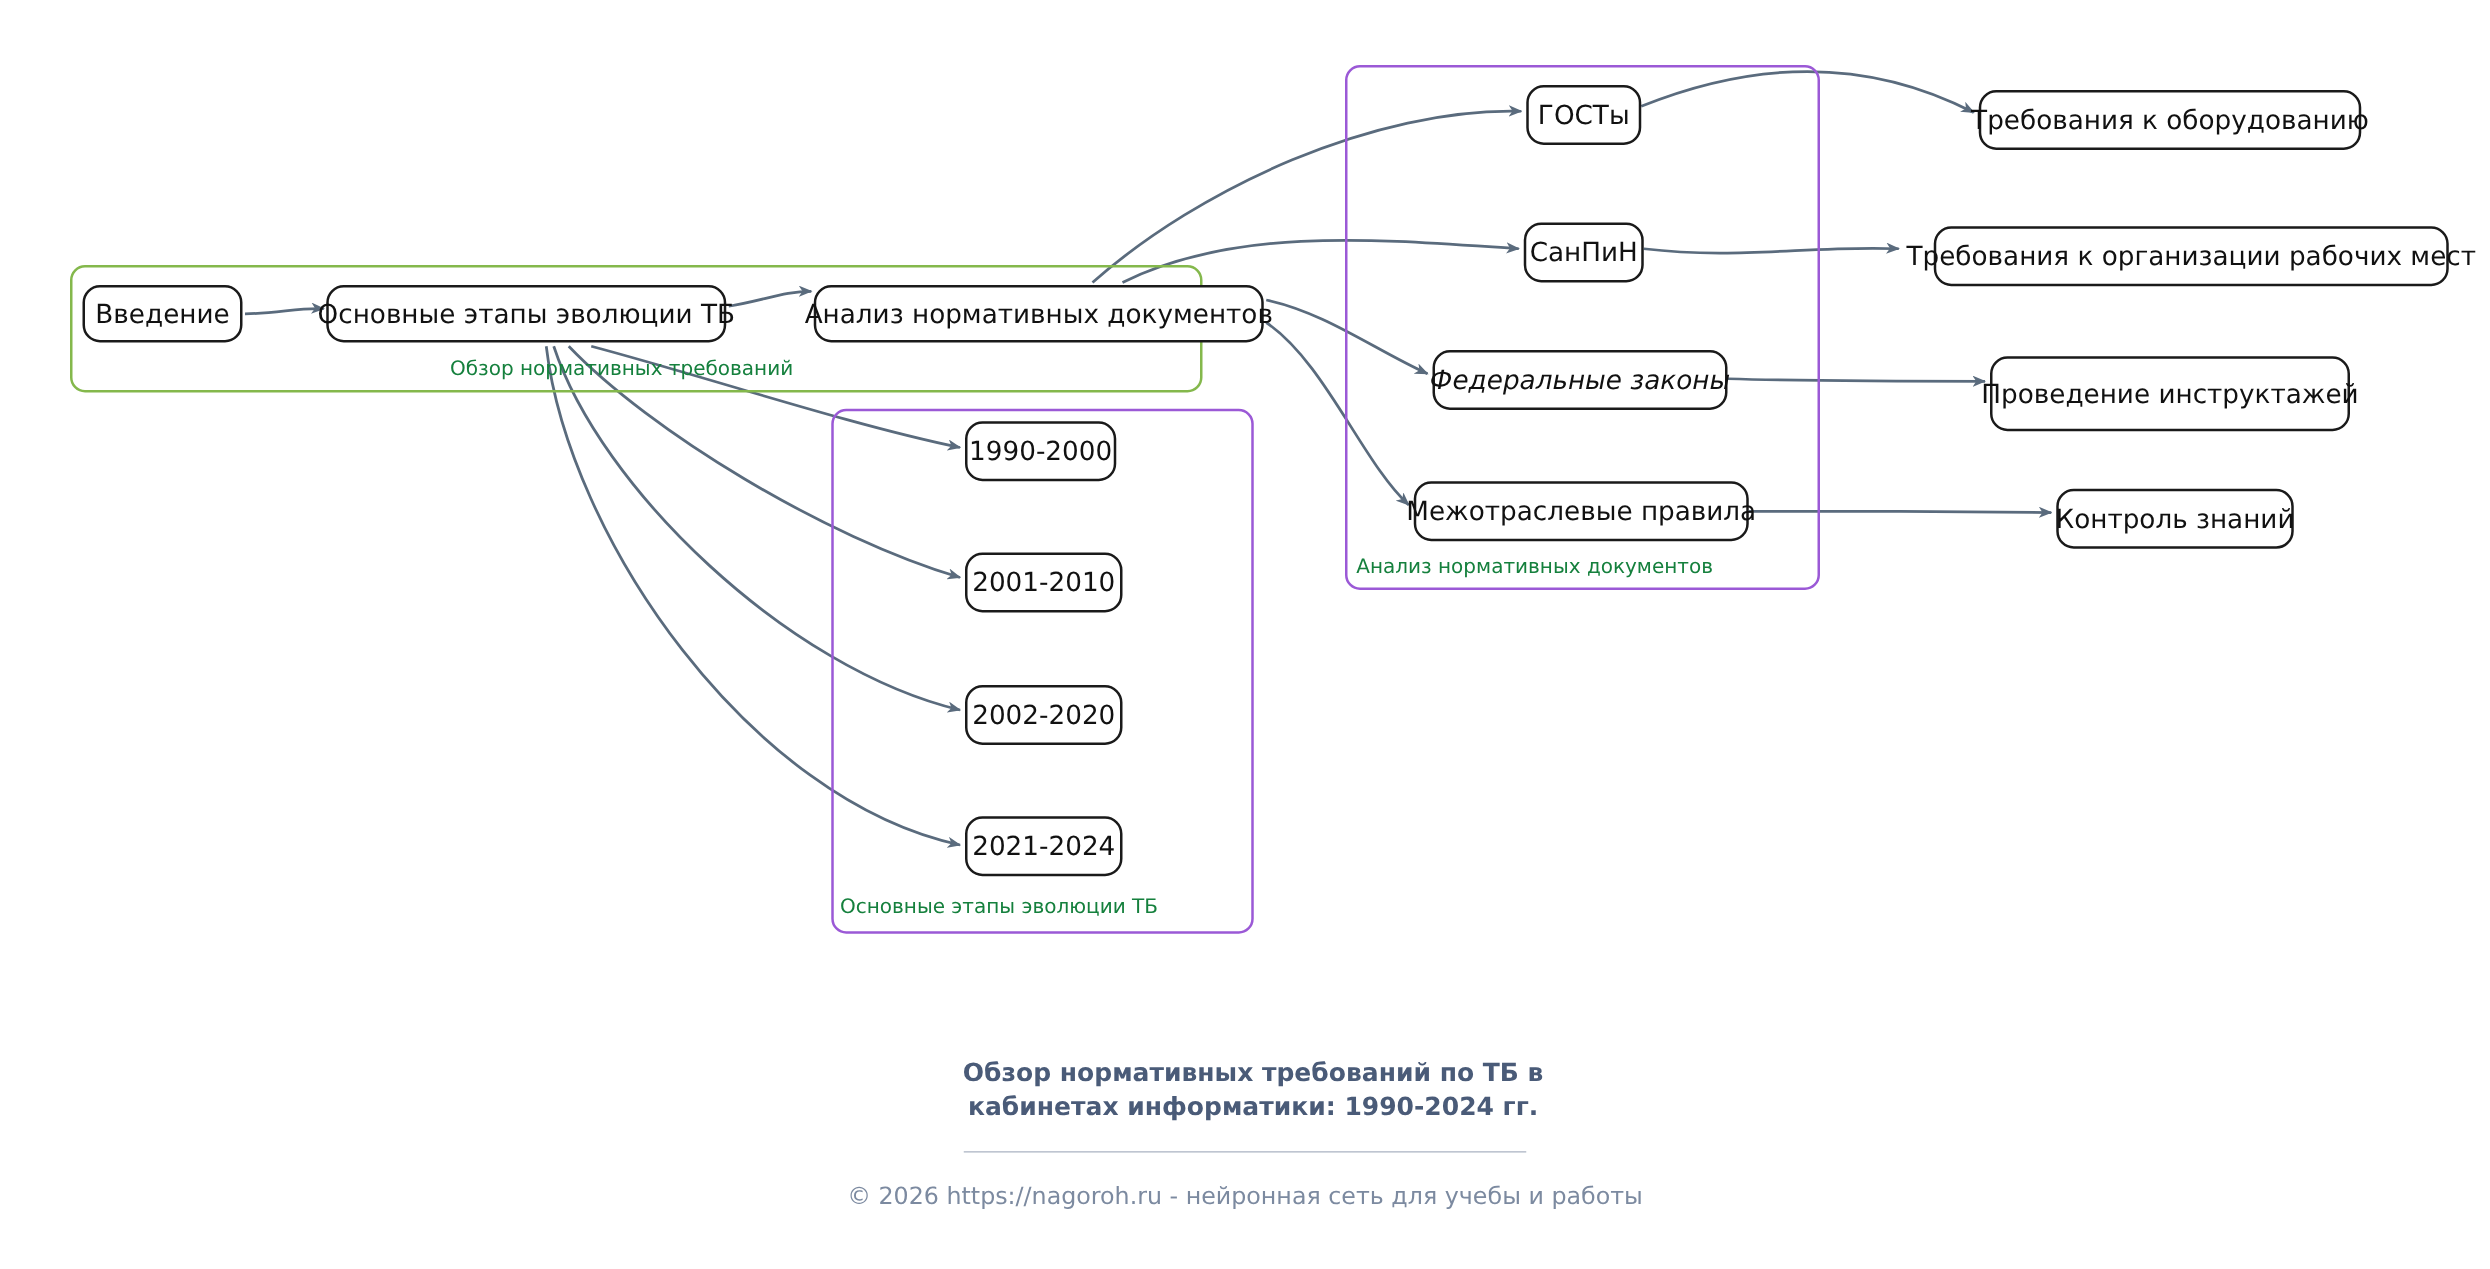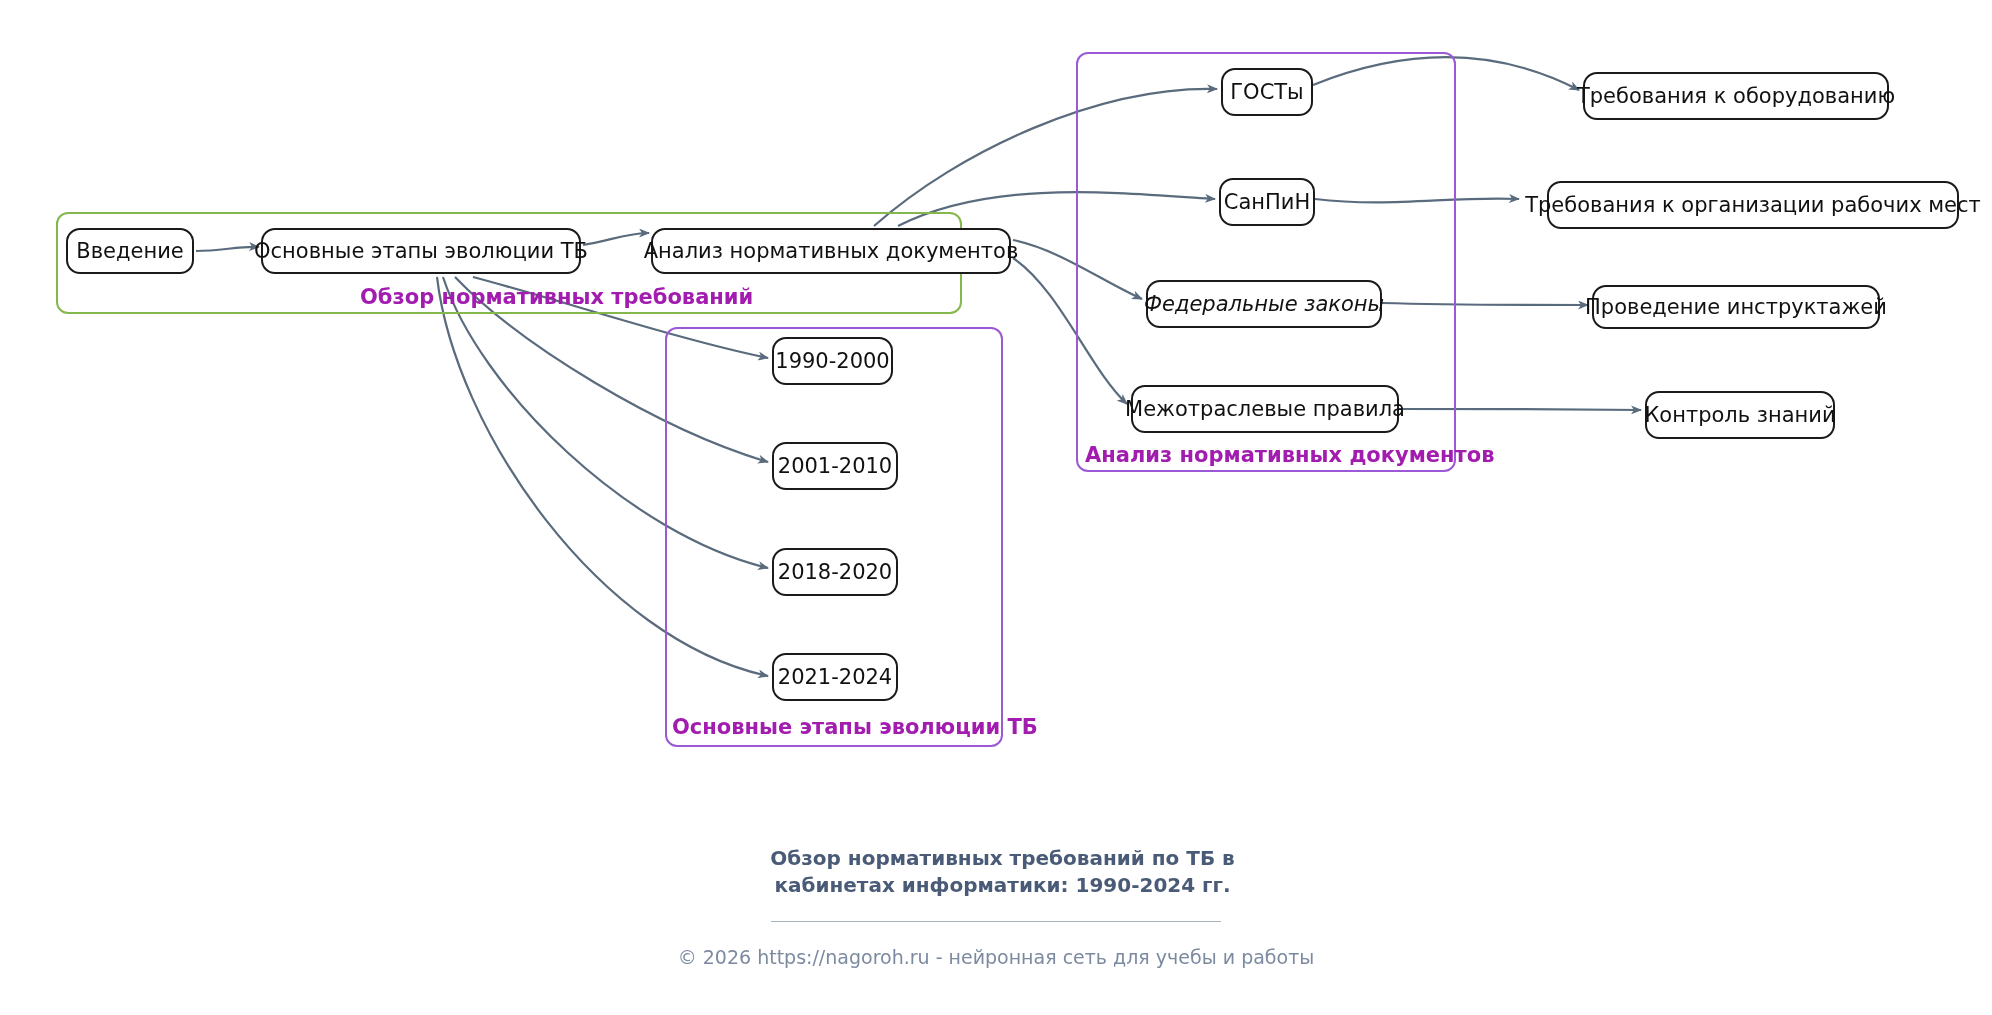--- a/index.html
+++ b/index.html
@@ -29,25 +29,24 @@
   }
   .cluster {
     position: absolute;
     border: 2px solid #888;
     border-radius: 12px;
     background: transparent;
     box-sizing: border-box;
   }
   .cluster-label {
     position: absolute;
-    font-size: 21px;
-    color: #a21caf;
+    font-size: 16px;
+    color: #15803d;
     white-space: nowrap;
     font-family: "DejaVu Sans", "Liberation Sans", sans-serif;
-    font-weight: bold;
   }
   .node {
     position: absolute;
     box-sizing: border-box;
     border: 2px solid #1a1a1a;
     border-radius: 14px;
     background: #ffffff;
     display: flex;
     align-items: center;
     justify-content: center;
@@ -118,29 +117,29 @@
       <div class="cluster-label" style="left: 672px; top: 715px;">Основные этапы эволюции ТБ</div>
       <div class="cluster" style="left: 1076px; top: 52px; width: 380px; height: 420px; border-color: rgb(155, 89, 214);"></div>
       <div class="cluster-label" style="left: 1085px; top: 443px;">Анализ нормативных документов</div>
     </div>
   <div id="nodes-group">
       <div class="node" style="left: 66px; top: 228px; width: 128px; height: 46px; border-color: rgb(26, 26, 26); background: rgb(255, 255, 255); color: rgb(17, 17, 17);">Введение</div>
       <div class="node" style="left: 261px; top: 228px; width: 320px; height: 46px; border-color: rgb(26, 26, 26); background: rgb(255, 255, 255); color: rgb(17, 17, 17);">Основные этапы эволюции ТБ</div>
       <div class="node" style="left: 651px; top: 228px; width: 360px; height: 46px; border-color: rgb(26, 26, 26); background: rgb(255, 255, 255); color: rgb(17, 17, 17);">Анализ нормативных документов</div>
       <div class="node" style="left: 772px; top: 337px; width: 121px; height: 48px; border-color: rgb(26, 26, 26); background: rgb(255, 255, 255); color: rgb(17, 17, 17);">1990-2000</div>
       <div class="node" style="left: 772px; top: 442px; width: 126px; height: 48px; border-color: rgb(26, 26, 26); background: rgb(255, 255, 255); color: rgb(17, 17, 17);">2001-2010</div>
-      <div class="node" style="left: 772px; top: 548px; width: 126px; height: 48px; border-color: rgb(26, 26, 26); background: rgb(255, 255, 255); color: rgb(17, 17, 17);">2018-2020</div>
+      <div class="node" style="left: 772px; top: 548px; width: 126px; height: 48px; border-color: rgb(26, 26, 26); background: rgb(255, 255, 255); color: rgb(17, 17, 17);">2002-2020</div>
       <div class="node" style="left: 772px; top: 653px; width: 126px; height: 48px; border-color: rgb(26, 26, 26); background: rgb(255, 255, 255); color: rgb(17, 17, 17);">2021-2024</div>
       <div class="node" style="left: 1221px; top: 68px; width: 92px; height: 48px; border-color: rgb(26, 26, 26); background: rgb(255, 255, 255); color: rgb(17, 17, 17);">ГОСТы</div>
       <div class="node" style="left: 1219px; top: 178px; width: 96px; height: 48px; border-color: rgb(26, 26, 26); background: rgb(255, 255, 255); color: rgb(17, 17, 17);">СанПиН</div>
       <div class="node" style="left: 1146px; top: 280px; width: 236px; height: 48px; border-color: rgb(26, 26, 26); background: rgb(255, 255, 255); color: rgb(17, 17, 17); font-style: italic;">Федеральные законы</div>
       <div class="node" style="left: 1131px; top: 385px; width: 268px; height: 48px; border-color: rgb(26, 26, 26); background: rgb(255, 255, 255); color: rgb(17, 17, 17);">Межотраслевые правила</div>
       <div class="node" style="left: 1583px; top: 72px; width: 306px; height: 48px; border-color: rgb(26, 26, 26); background: rgb(255, 255, 255); color: rgb(17, 17, 17);">Требования к оборудованию</div>
       <div class="node" style="left: 1523px; top: 181px; width: 412px; height: 48px; border-color: rgb(26, 26, 26); background: rgb(255, 255, 255); color: rgb(17, 17, 17); margin-left: 24px;">Требования к организации рабочих мест</div>
-      <div class="node" style="left: 1592px; top: 285px; width: 288px; height: 44px; border-color: rgb(26, 26, 26); background: rgb(255, 255, 255); color: rgb(17, 17, 17);">Проведение инструктажей</div>
+      <div class="node" style="left: 1592px; top: 285px; width: 288px; height: 60px; border-color: rgb(26, 26, 26); background: rgb(255, 255, 255); color: rgb(17, 17, 17);">Проведение инструктажей</div>
       <div class="node" style="left: 1645px; top: 391px; width: 190px; height: 48px; border-color: rgb(26, 26, 26); background: rgb(255, 255, 255); color: rgb(17, 17, 17);">Контроль знаний</div>
     </div>
 
   <div class="footer" style="top:845px;">
     <div class="footer-title">Обзор нормативных требований по ТБ в
 кабинетах информатики: 1990-2024 гг.</div>
     <div class="footer-rule"></div>
     <div class="footer-copy">© 2026 https://nagoroh.ru - нейронная сеть для учебы и работы</div>
   </div>
 

